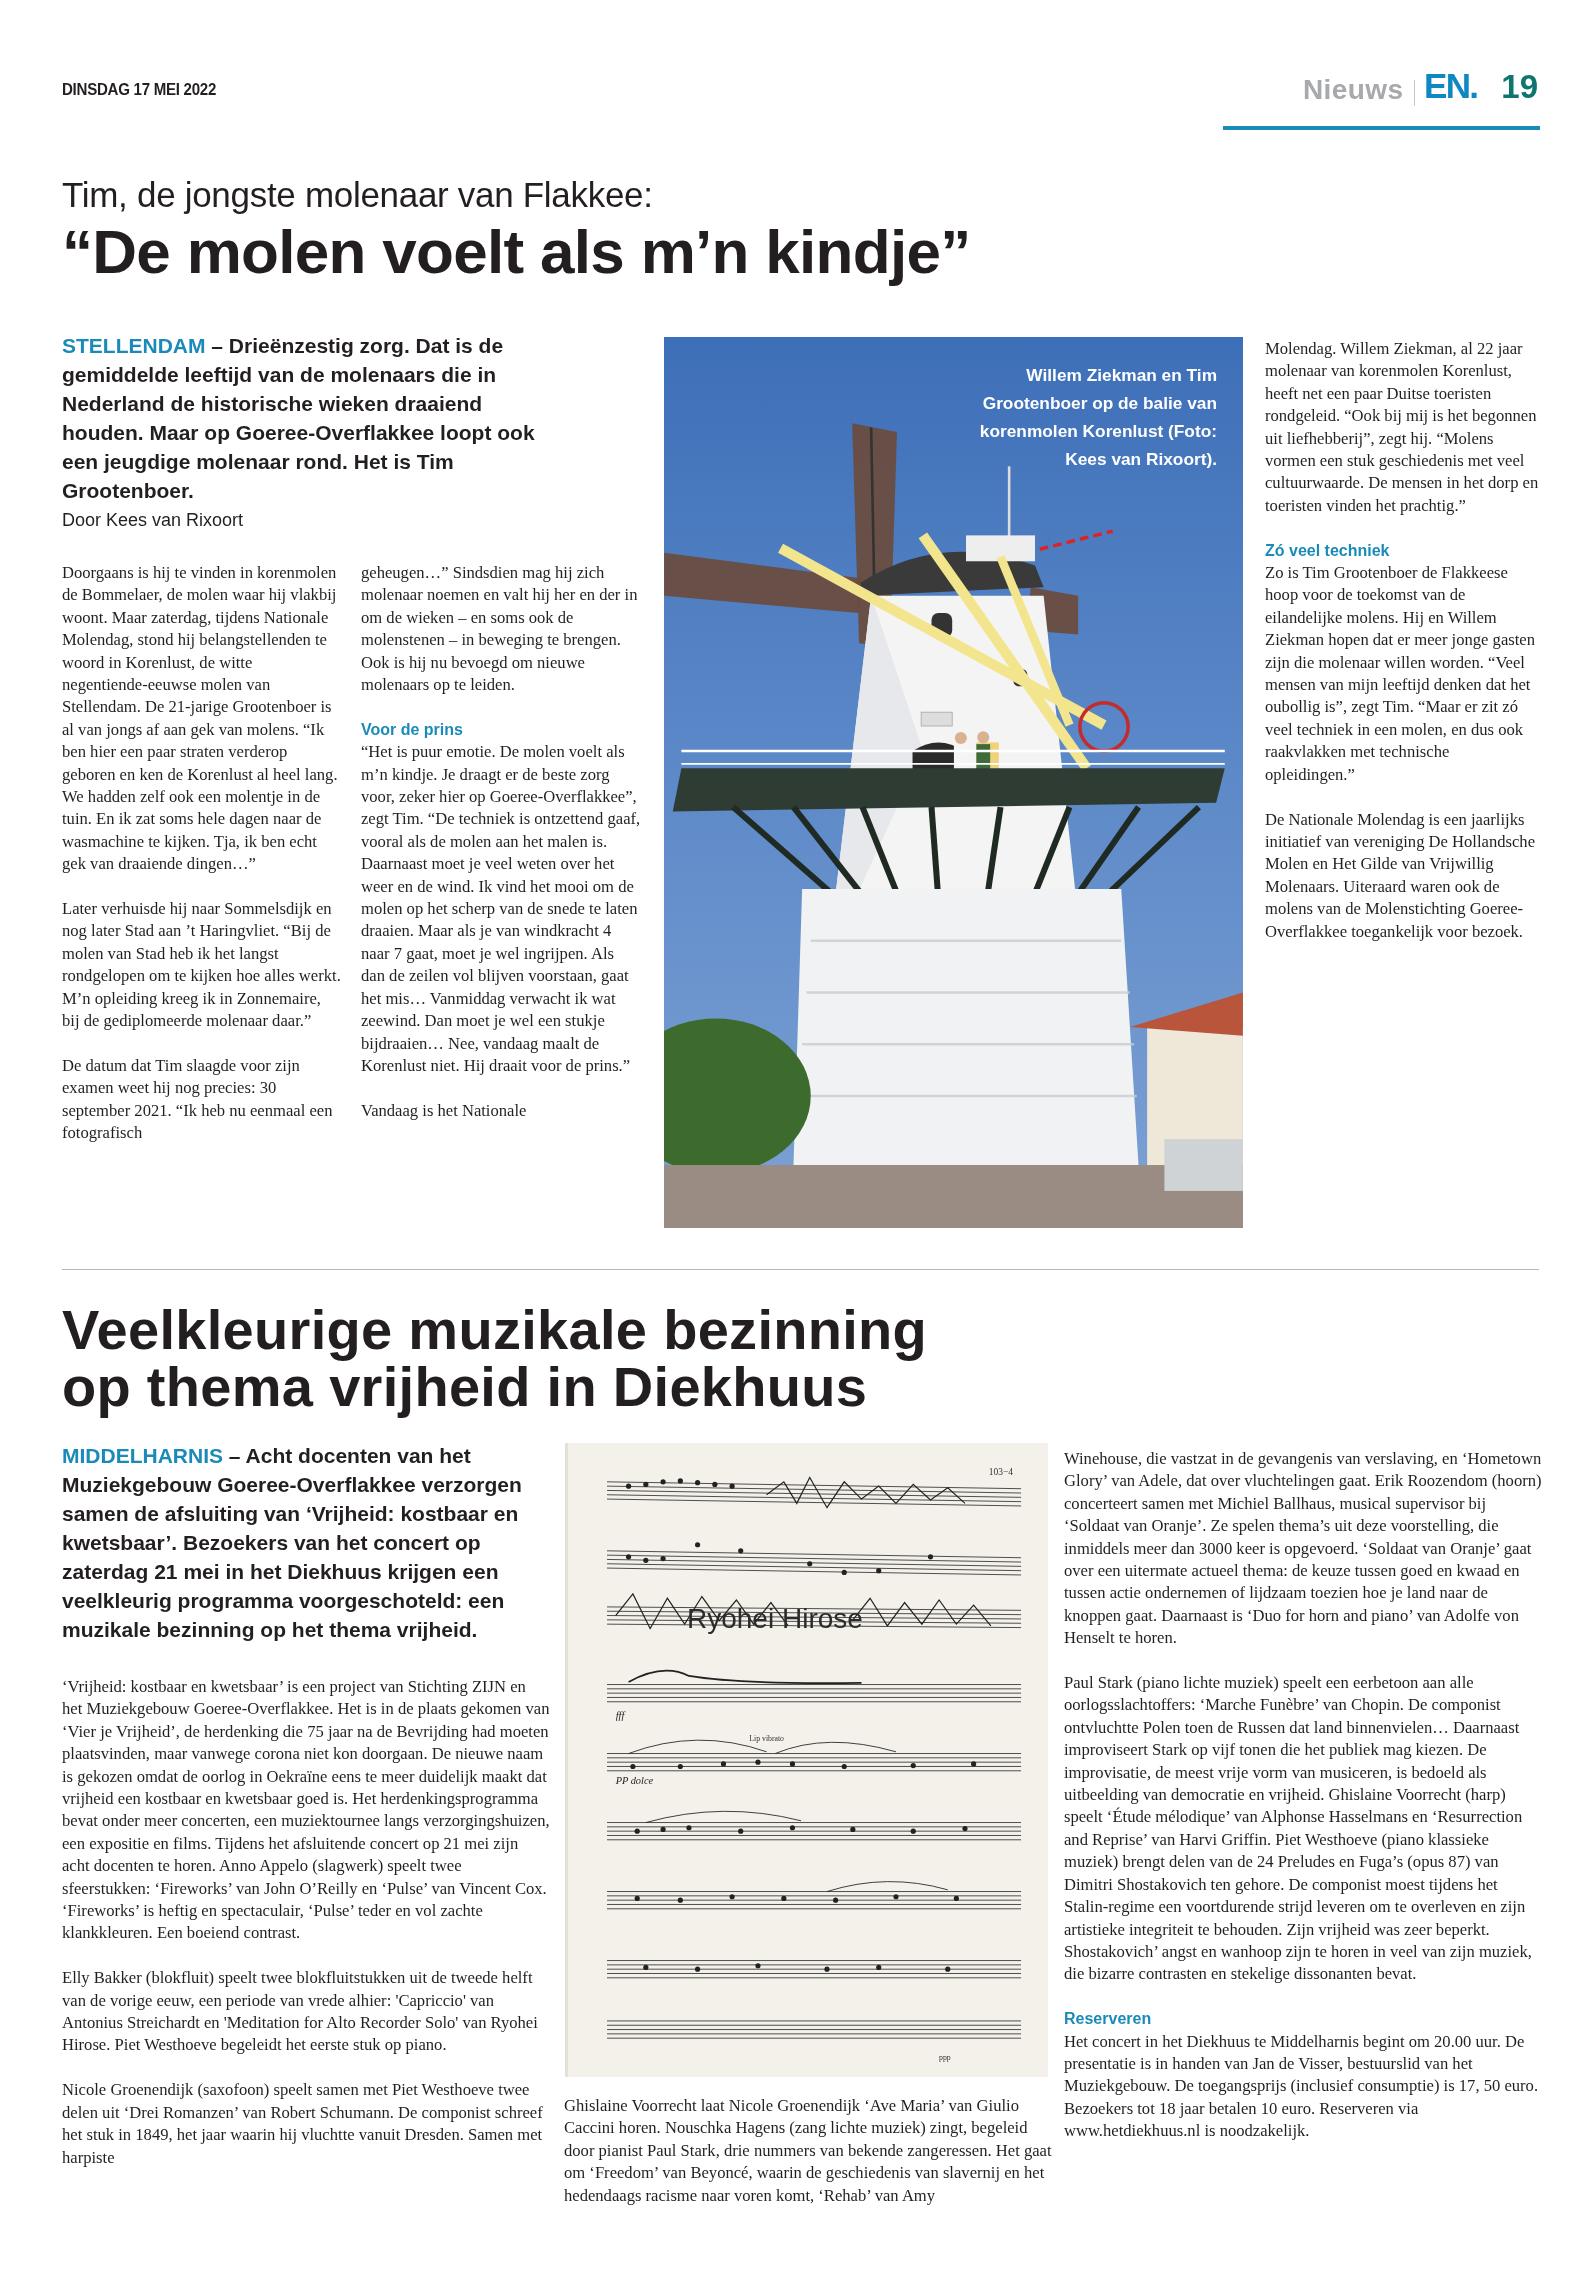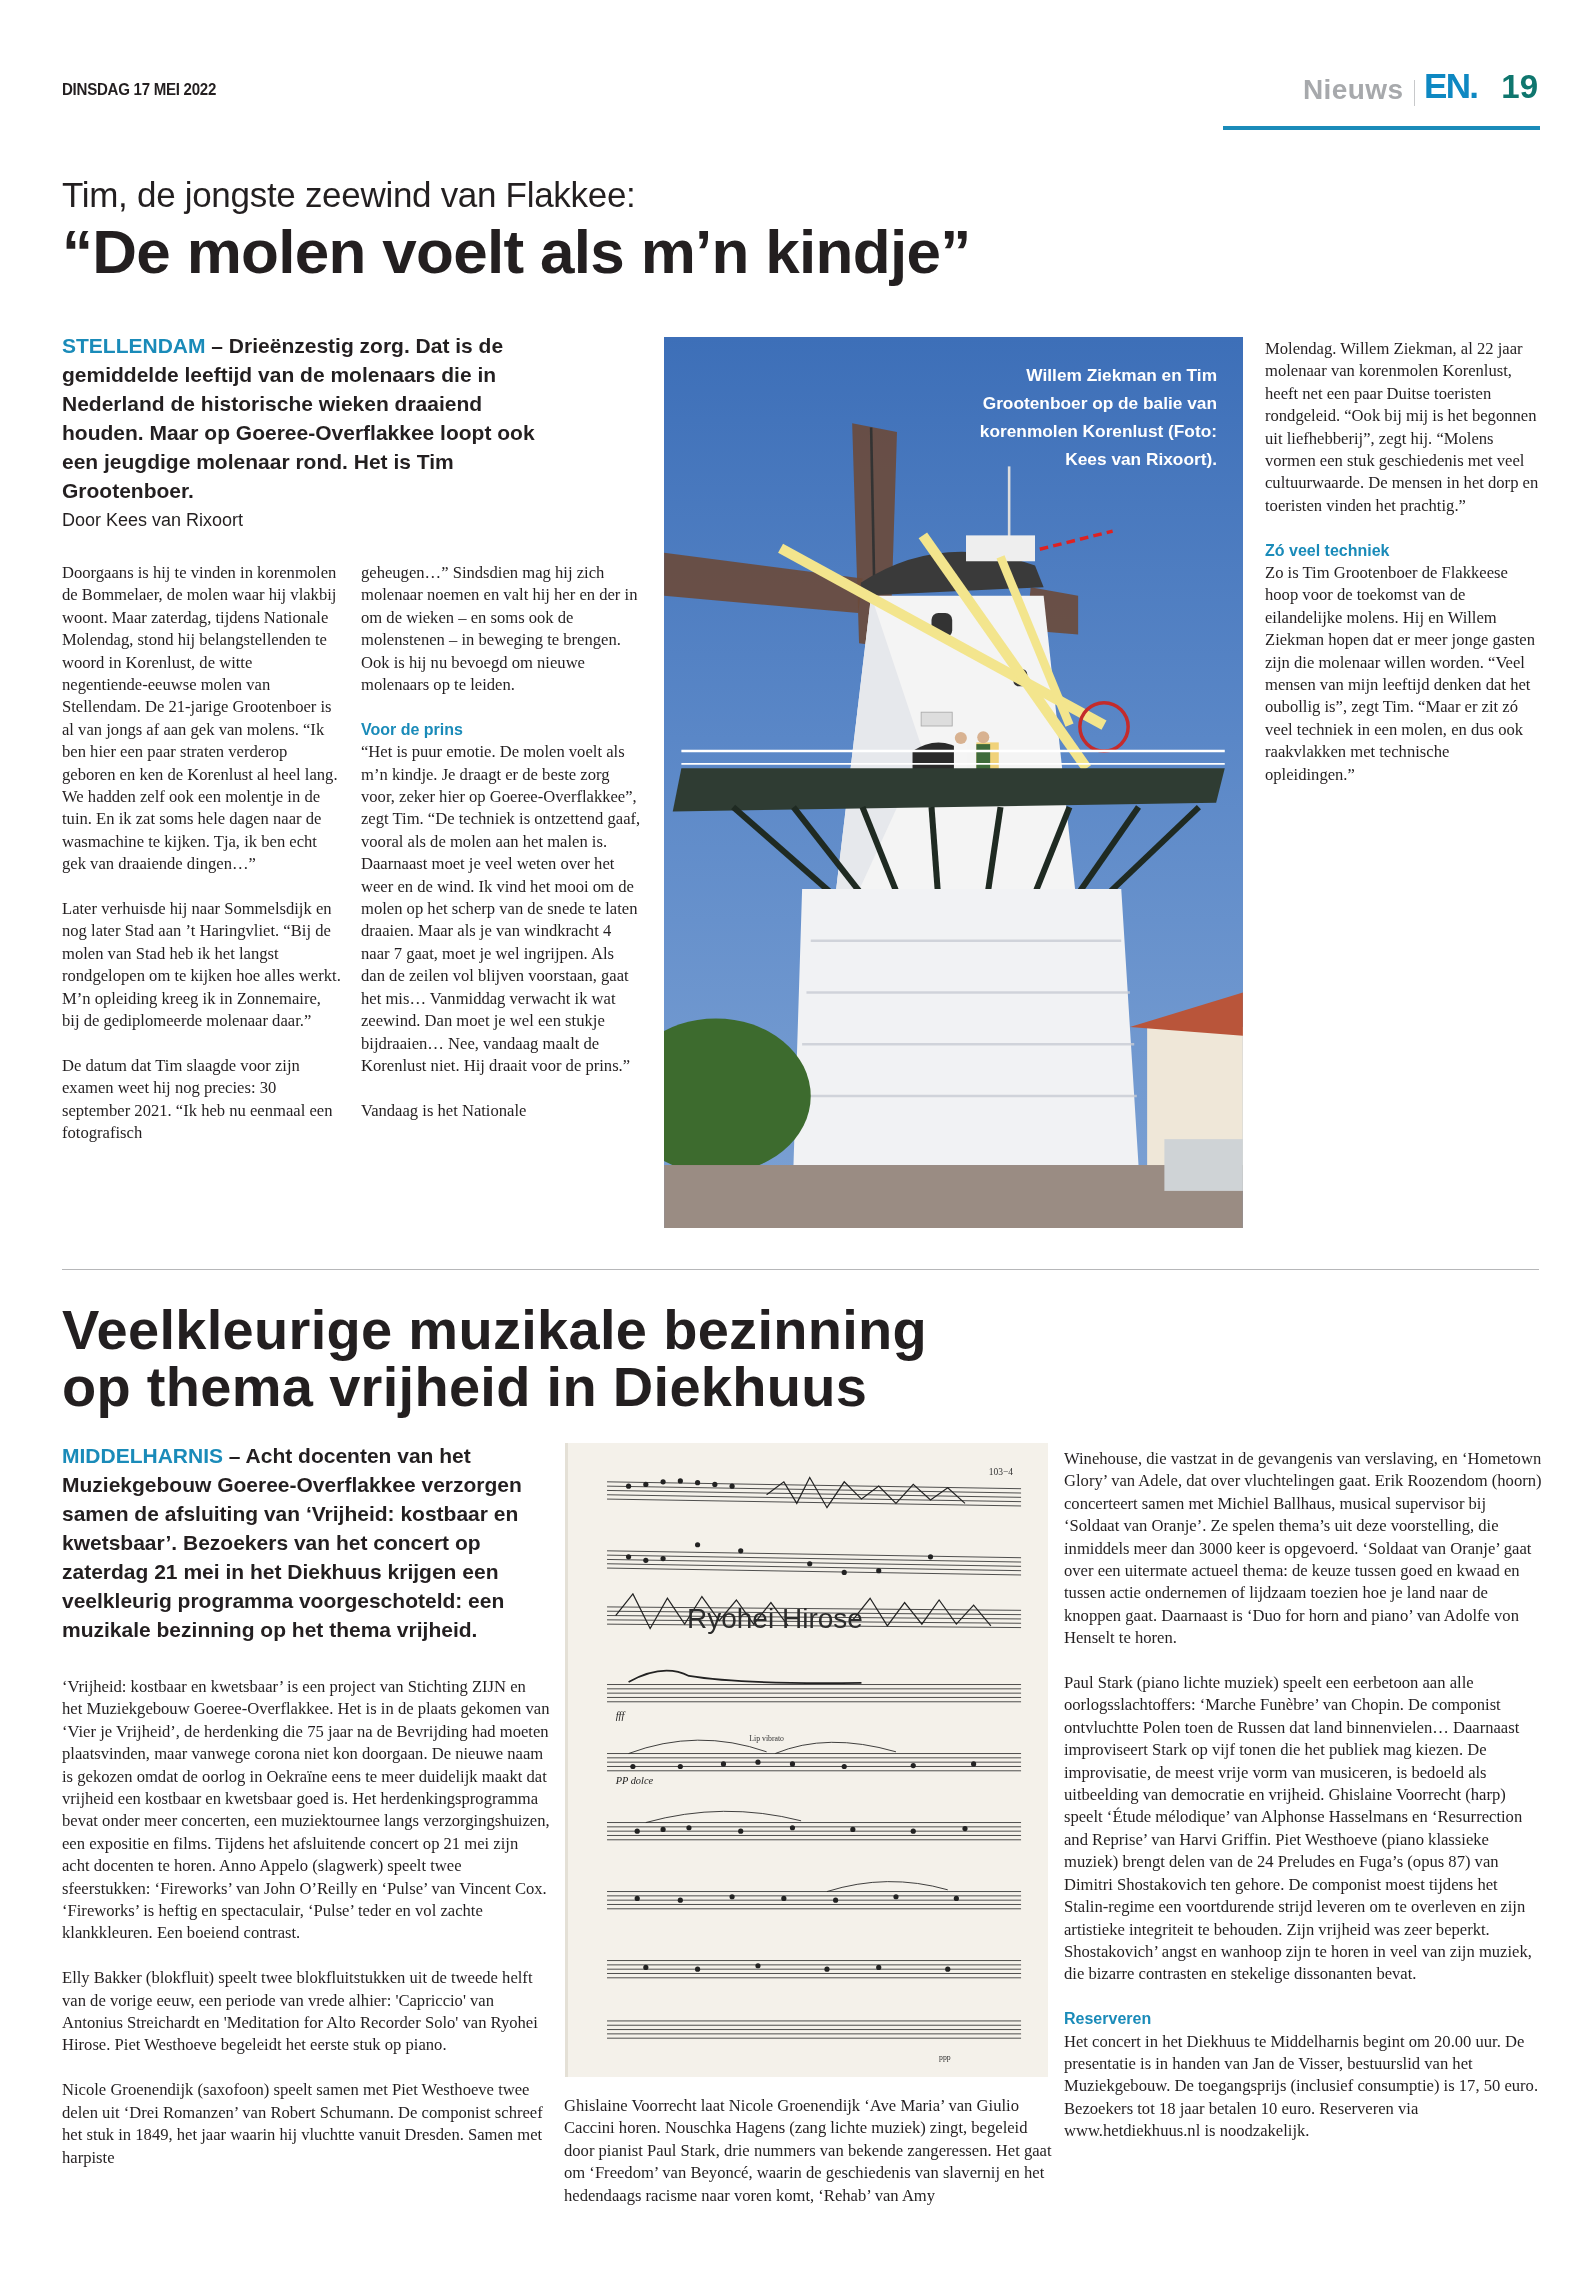--- a/index.html
+++ b/index.html
@@ -45,21 +45,21 @@
 
 <div class="date">DINSDAG 17 MEI 2022</div>
 <div class="masthead">
   <span class="mh-section">Nieuws</span>
   <span class="mh-sep"></span>
   <span class="mh-logo">EN.</span>
   <span class="mh-page">19</span>
 </div>
 <div class="topline"></div>
 
-<div class="kicker">Tim, de jongste zeewind van Flakkee:</div>
+<div class="kicker">Tim, de jongste molenaar van Flakkee:</div>
 <h1 class="headline1">“De molen voelt als m’n kindje”</h1>
 
 <div class="lead" style="left:62px; top:331px; width:483px;">
   <span class="place">STELLENDAM</span><span> – Drieënzestig zorg. Dat is de gemiddelde leeftijd van de molenaars die in Nederland de historische wieken draaiend houden. Maar op Goeree-Overflakkee loopt ook een jeugdige molenaar rond. Het is Tim Grootenboer.</span>
 </div>
 <div class="byline">Door Kees van Rixoort</div>
 
 <div class="col" style="left:62px; top:562px; width:280px;">
   <p>Doorgaans is hij te vinden in korenmolen de Bommelaer, de molen waar hij vlakbij woont. Maar zaterdag, tijdens Nationale Molendag, stond hij belangstellenden te woord in Korenlust, de witte negentiende-eeuwse molen van Stellendam. De 21-jarige Grootenboer is al van jongs af aan gek van molens. “Ik ben hier een paar straten verderop geboren en ken de Korenlust al heel lang. We hadden zelf ook een molentje in de tuin. En ik zat soms hele dagen naar de wasmachine te kijken. Tja, ik ben echt gek van draaiende dingen…”</p>
   <p>Later verhuisde hij naar Sommelsdijk en nog later Stad aan ’t Haringvliet. “Bij de molen van Stad heb ik het langst rondgelopen om te kijken hoe alles werkt. M’n opleiding kreeg ik in Zonnemaire, bij de gediplomeerde molenaar daar.”</p>
@@ -138,20 +138,21 @@
     <rect x="0" y="960" width="671" height="73" fill="#9a8c83"></rect>
     <rect x="580" y="930" width="91" height="60" fill="#cfd3d6"></rect>
   </svg>
   <div class="photo-caption" style="width:242px;">Willem Ziekman en Tim Grootenboer op de balie van korenmolen Korenlust (Foto: Kees van Rixoort).</div>
 </div>
 
 <div class="col" style="left:1265px; top:338px; width:276px;">
   <p>Molendag. Willem Ziekman, al 22 jaar molenaar van korenmolen Korenlust, heeft net een paar Duitse toeristen rondgeleid. “Ook bij mij is het begonnen uit liefhebberij”, zegt hij. “Molens vormen een stuk geschiedenis met veel cultuurwaarde. De mensen in het dorp en toeristen vinden het prachtig.”</p>
   <div class="subhead">Zó veel techniek</div>
   <p>Zo is Tim Grootenboer de Flakkeese hoop voor de toekomst van de eilandelijke molens. Hij en Willem Ziekman hopen dat er meer jonge gasten zijn die molenaar willen worden. “Veel mensen van mijn leeftijd denken dat het oubollig is”, zegt Tim. “Maar er zit zó veel techniek in een molen, en dus ook raakvlakken met technische opleidingen.”</p>
+  <p>De Nationale Molendag is een jaarlijks initiatief van vereniging De Hollandsche Molen en Het Gilde van Vrijwillig Molenaars. Uiteraard waren ook de molens van de Molenstichting Goeree-Overflakkee toegankelijk voor bezoek.</p>
 </div>
 
 <div class="divider"></div>
 
 <h2 class="headline2">
   <span style="display:block;">Veelkleurige muzikale bezinning</span>
   <span style="display:block;">op thema vrijheid in Diekhuus</span>
 </h2>
 
 <div class="lead" style="left:62px; top:1441px; width:479px; font-size:21px; line-height:29px;">

